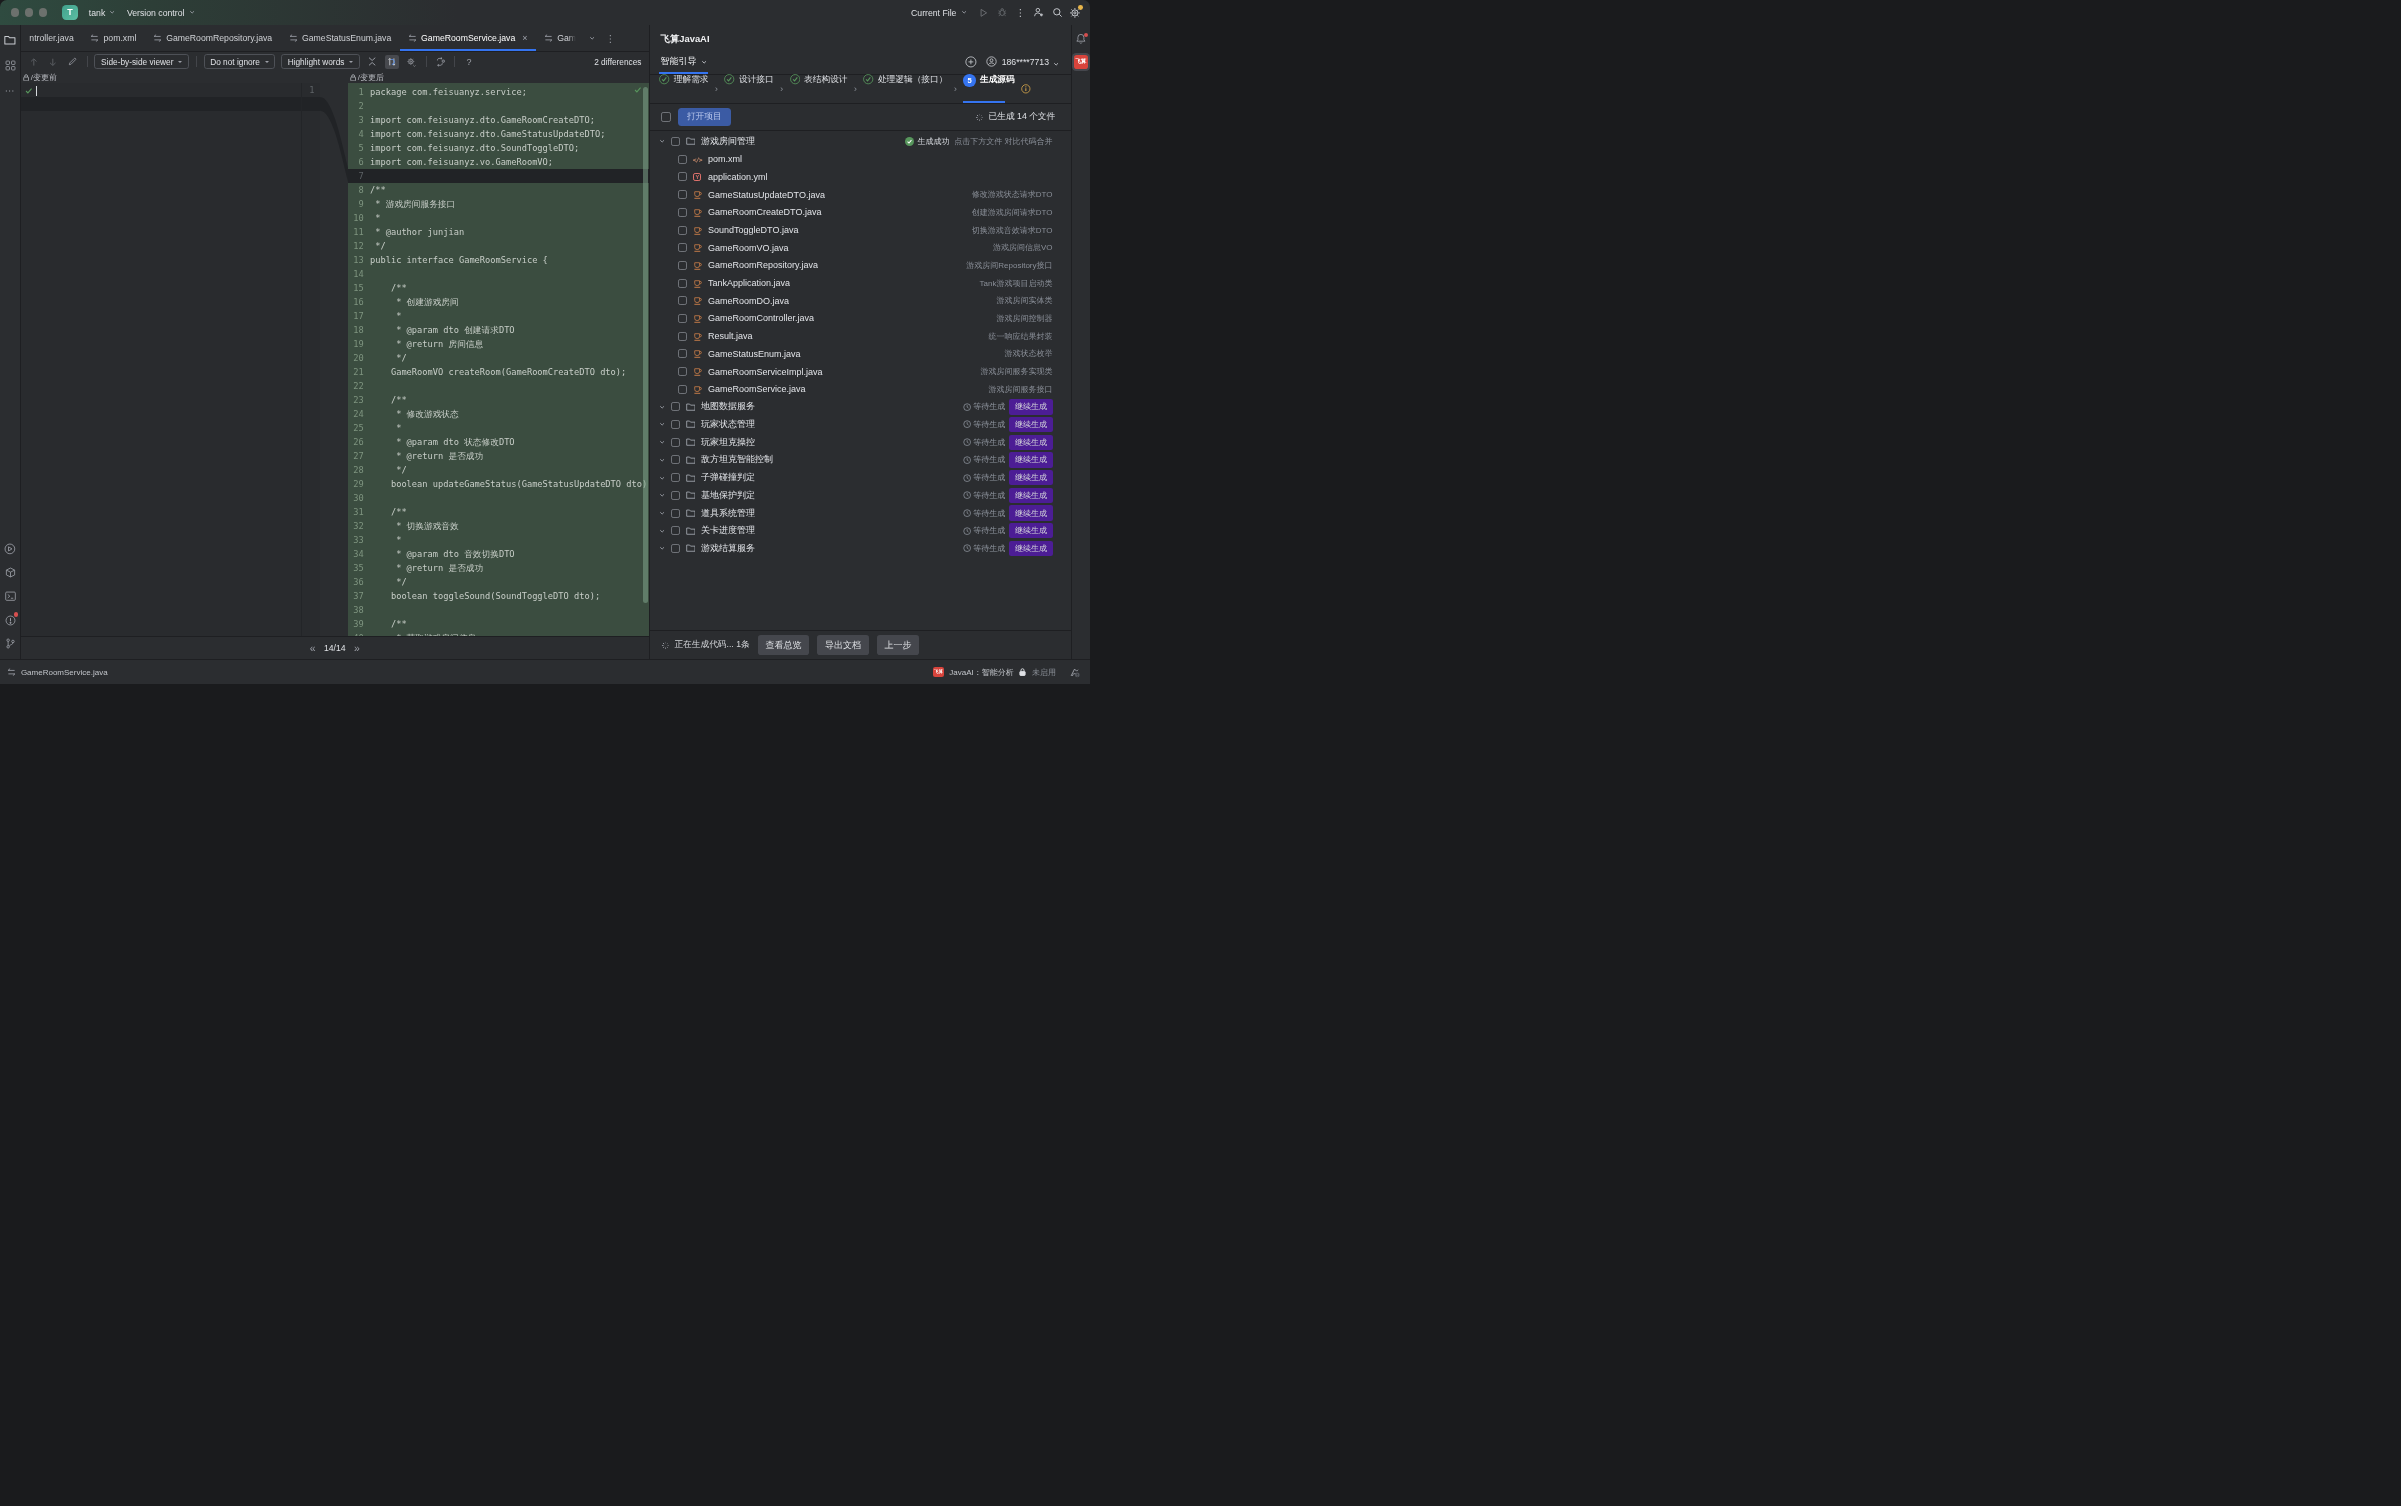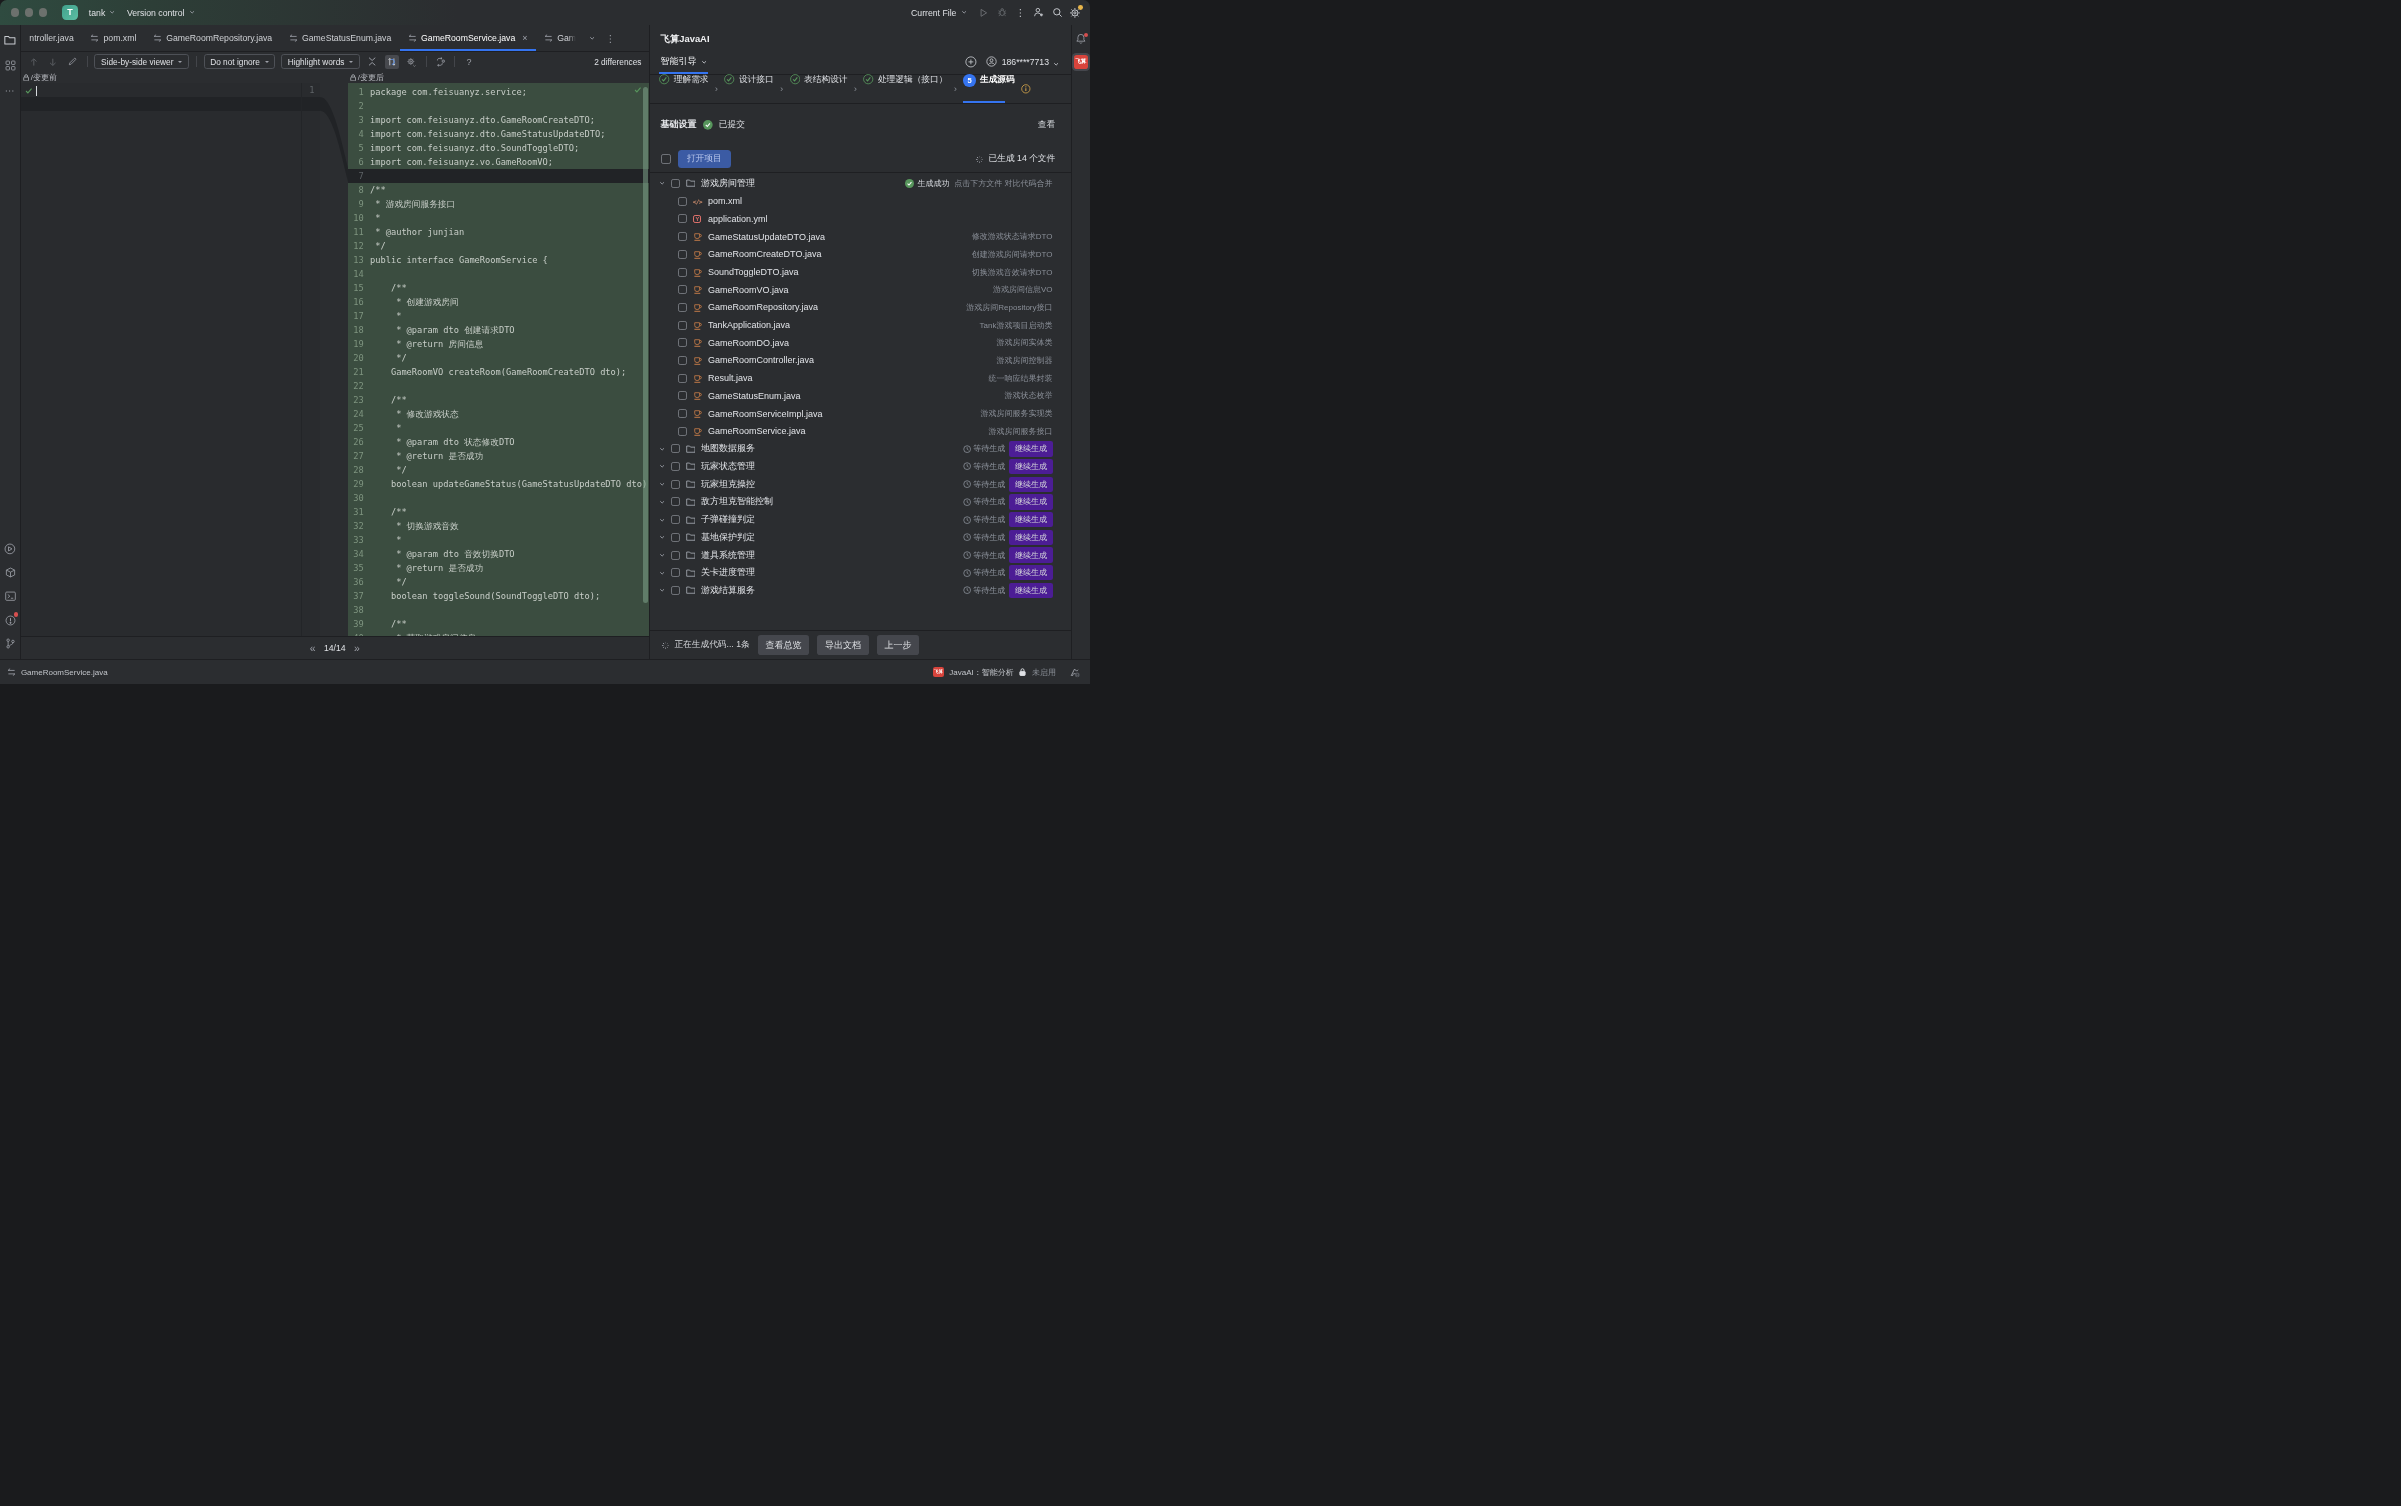--- a/index.html
+++ b/index.html
@@ -676,30 +676,20 @@
         <span>
           <svg width="9.7" height="9.7" viewBox="0 0 14 14" fill="none">
             <circle cx="7" cy="7" r="6" stroke="#d5a54c" stroke-width="1.2"></circle>
             <path d="M7 6.3 V10.2" stroke="#d5a54c" stroke-width="1.5"></path>
             <circle cx="7" cy="4" r="0.9" fill="#d5a54c"></circle>
           </svg>
         </span>
       </div>
     <div class="hr"></div>
 
-    <div class="rp-settings">
-      <span class="rp-set-label">基础设置</span>
-      <svg width="9.7" height="9.7" viewBox="0 0 14 14">
-          <circle cx="7" cy="7" r="7" fill="#57965c"></circle>
-          <path d="M4 7.2 L6.2 9.4 L10 4.8" stroke="#fff" stroke-width="1.6" fill="none"></path>
-        </svg>
-      <span class="rp-set-status">已提交</span>
-      <span class="flex"></span>
-      <span class="rp-view">查看</span>
-    </div>
 
     <div class="rp-open">
       <span class="cb" style="width:10.4px;height:10.4px;"></span>
       <button class="btn-open">打开项目</button>
       <span class="gen-count">
         <svg width="9" height="9" viewBox="0 0 14 14" stroke="#9da0a8" stroke-width="1.4">
           <line x1="7" y1="1.5" x2="7" y2="4" opacity="0.3"></line>
             <line x1="7" y1="1.5" x2="7" y2="4" transform="rotate(45 7 7)" opacity="0.4"></line>
             <line x1="7" y1="1.5" x2="7" y2="4" transform="rotate(90 7 7)" opacity="0.5"></line>
             <line x1="7" y1="1.5" x2="7" y2="4" transform="rotate(135 7 7)" opacity="0.6"></line>

